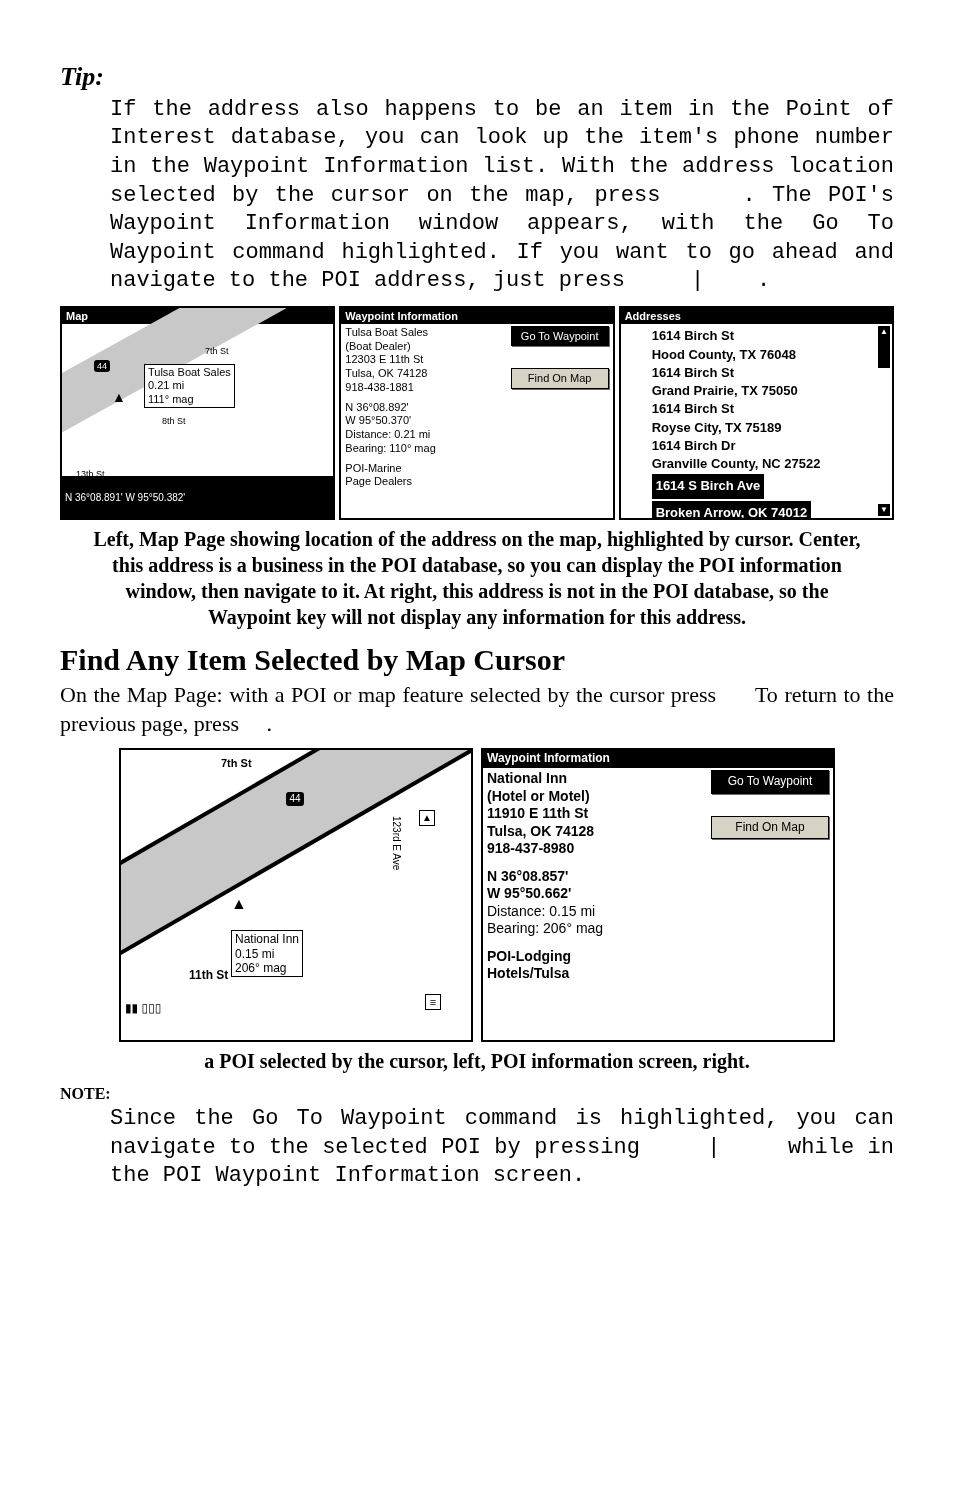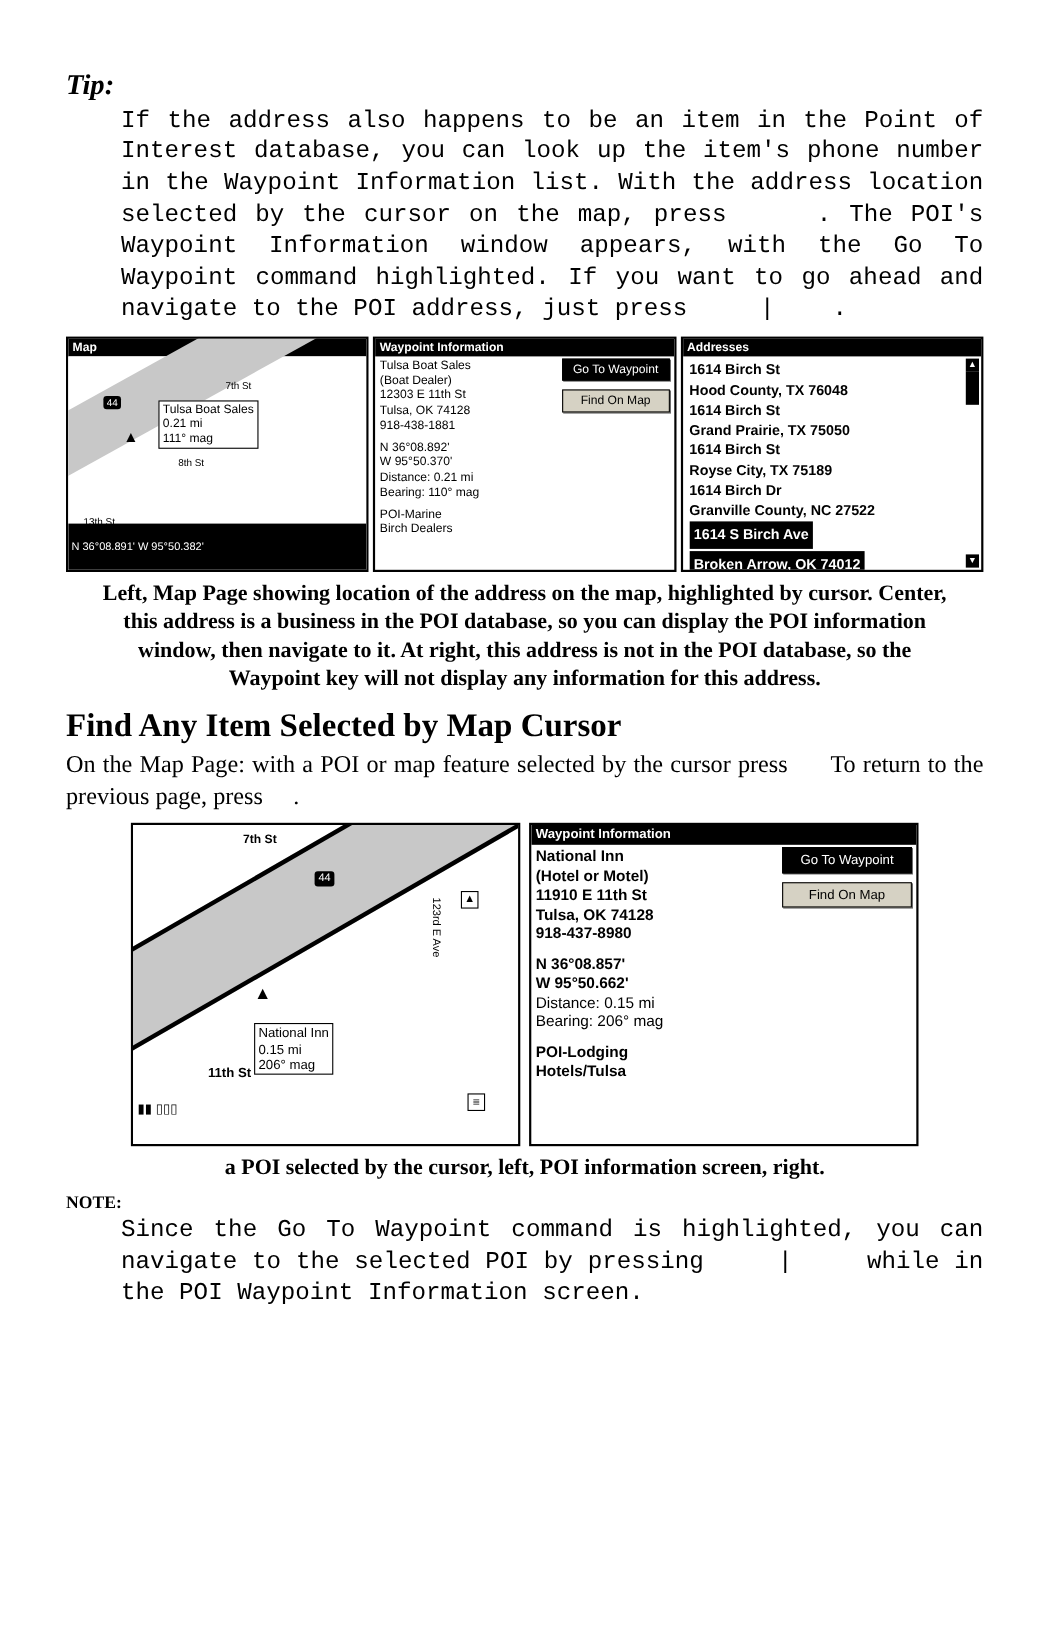--- a/index.html
+++ b/index.html
@@ -57,30 +57,30 @@
     width: 98px;
     padding: 4px 4px 4px 0;
   }
   .btn {
     display: block;
     border: 1px solid #000;
     background: #d6d2c4;
     text-align: center;
     font-size: 11px;
     padding: 2px 2px;
-    margin-bottom: 8px;
+    margin-bottom: 22px;
     box-shadow: 1px 1px 0 #6b6b6b;
   }
   .btn-sel { background: #000; color: #fff; }
   .addr-list {
     padding: 4px 4px 4px 6px;
     font-size: 13px;
     font-weight: bold;
   }
-  .addr-list div { margin-bottom: 2px; line-height: 1.25; }
+  .addr-list div { margin-bottom: 2px; line-height: 1.25; margin-left: 25px; }
   .addr-sel {
     background: #000;
     color: #fff;
     display: inline-block;
     padding: 4px 4px;
   }
   .scrollbar {
     position: absolute;
     right: 2px;
     top: 18px;
@@ -207,21 +207,21 @@
       <div>12303 E 11th St</div>
       <div>Tulsa, OK 74128</div>
       <div>918-438-1881</div>
       <div style="height:6px"></div>
       <div>N   36°08.892'</div>
       <div>W   95°50.370'</div>
       <div>Distance:   0.21 mi</div>
       <div>Bearing:     110° mag</div>
       <div style="height:6px"></div>
       <div>POI-Marine</div>
-      <div>Birch Dealers</div>
+      <div>Page Dealers</div>
     </div>
     <div class="wp-right" style="margin-top:14px">
       <span class="btn btn-sel">Go To Waypoint</span>
       <span class="btn">Find On Map</span>
     </div>
   </div>
 
   <div class="panel addr">
     <div class="panel-title">Addresses</div>
     <div class="addr-list" id="addr-list">

